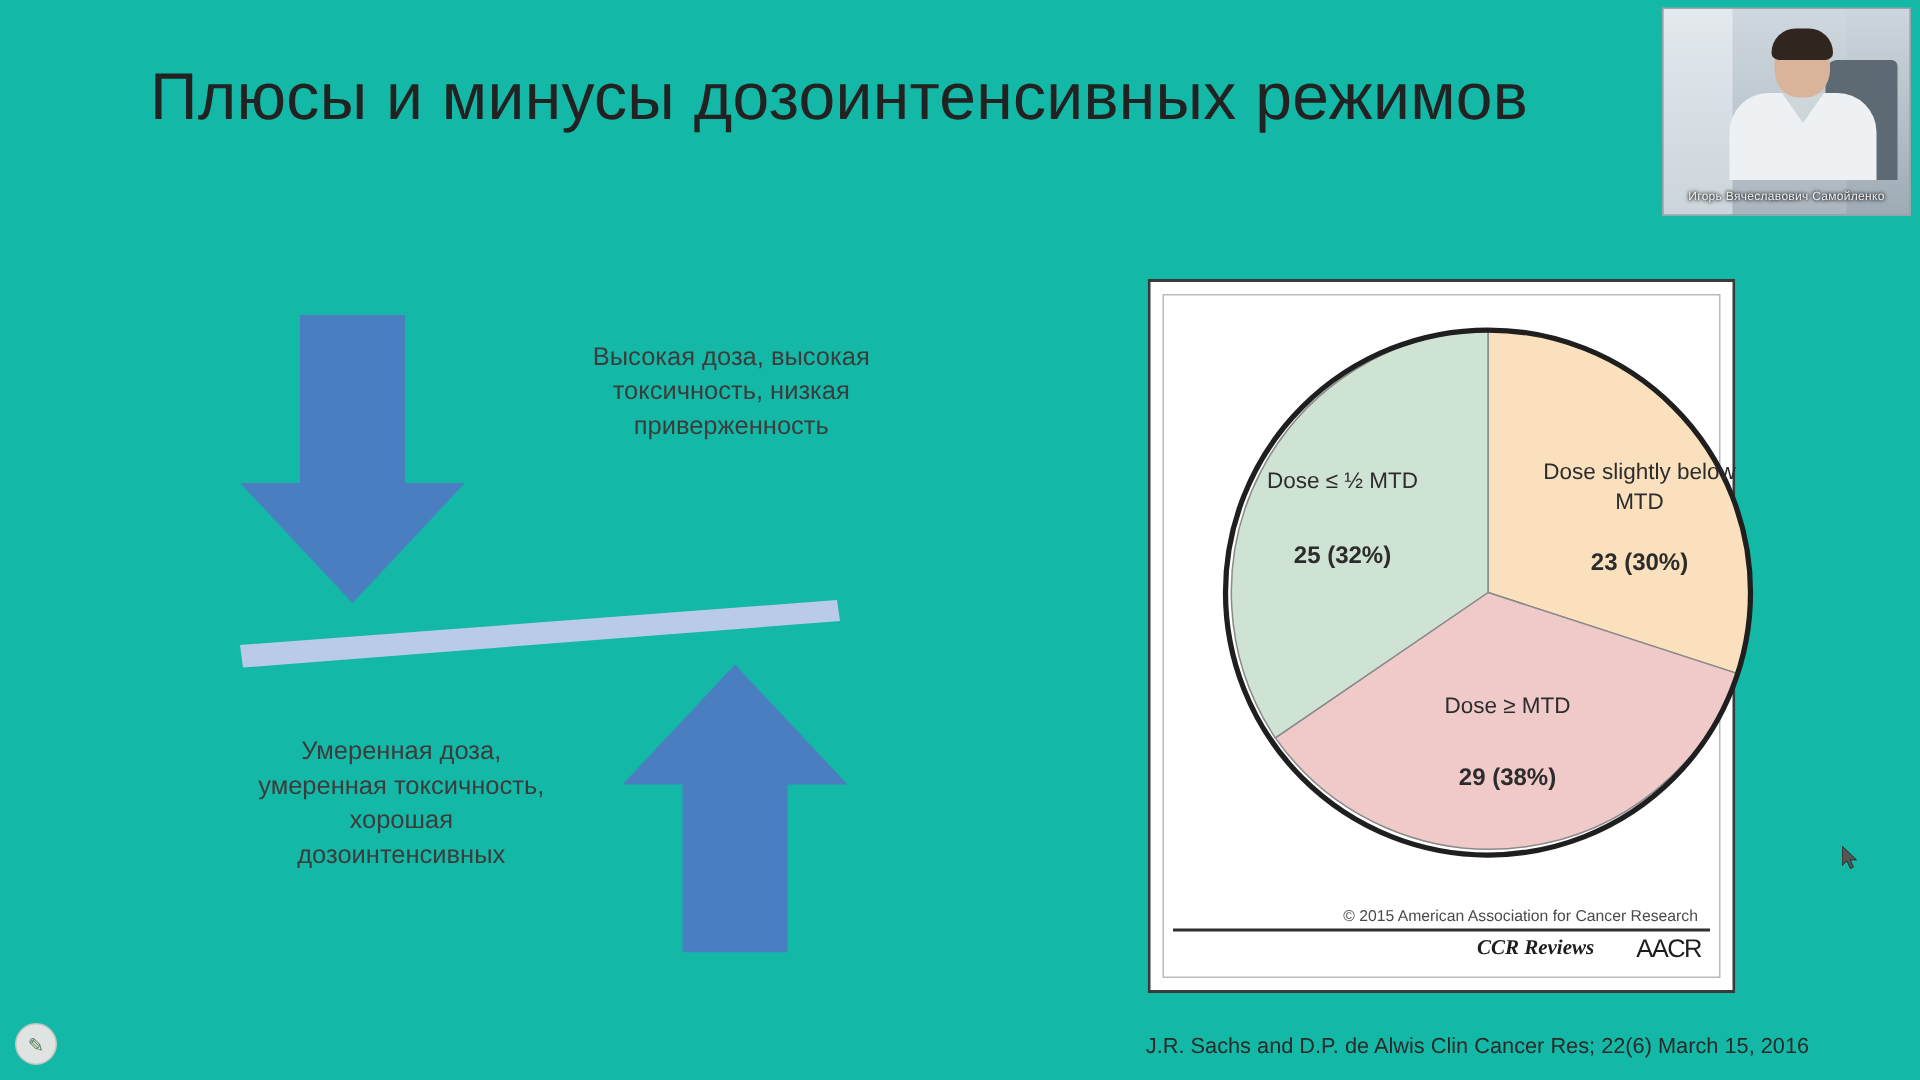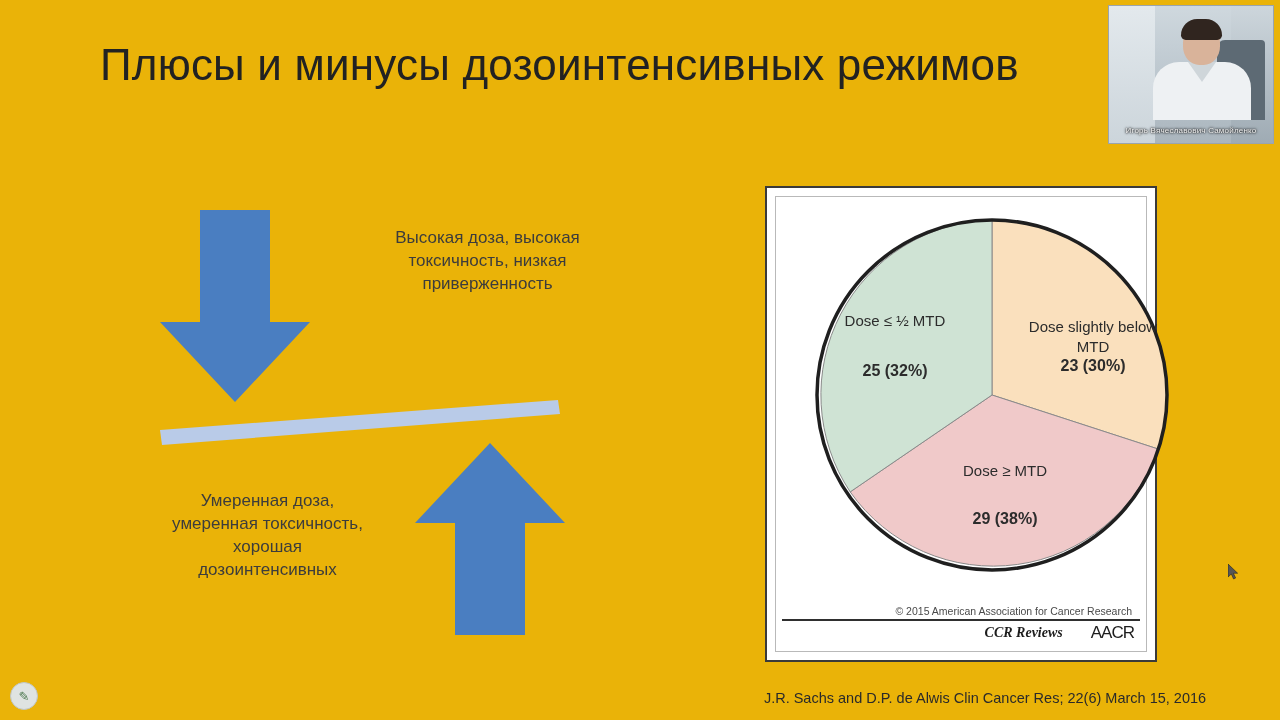--- a/index.html
+++ b/index.html
@@ -4,21 +4,21 @@
 <style>
   html, body {
     margin: 0;
     padding: 0;
     background: #000;
   }
   #stage {
     position: relative;
     width: 1280px;
     height: 720px;
-    background: #eab308;
+    background: #14b8a6;
     overflow: hidden;
     font-family: "Liberation Sans", sans-serif;
   }
 
   
   #slide-title {
     position: absolute;
     left: 100px;
     top: 38px;
     width: 930px;
@@ -114,21 +114,21 @@
     color: #2c2c2c;
     font-size: 15px;
     line-height: 1.3;
   }
   .pie-value {
     font-weight: bold;
     font-size: 16px;
   }
 
   #pie-label-green { left: 35px;  top: 108px; width: 140px; }
-  #pie-label-orange{ left: 228px; top: 114px; width: 150px; text-align: center; }
+  #pie-label-orange{ left: 228px; top: 102px; width: 150px; text-align: center; }
   #pie-label-pink  { left: 135px; top: 258px; width: 160px; }
 
   #fig-copyright {
     position: absolute;
     left: 0;
     right: 14px;
     top: 408px;
     text-align: right;
     font-size: 10.5px;
     color: #4a4a4a;
@@ -302,21 +302,21 @@
           </g>
         </svg>
 
         <div class="pie-label" id="pie-label-green">
           <span>Dose ≤ ½ MTD</span>
           <div class="pie-value" style="margin-top:30px;text-align:center;">25 (32%)</div>
         </div>
 
         <div class="pie-label" id="pie-label-orange">
           <span>Dose slightly below MTD</span>
-          <div class="pie-value" style="">23 (30%)</div>
+          <div class="pie-value" style="margin-top:22px;">23 (30%)</div>
         </div>
 
         <div class="pie-label" id="pie-label-pink">
           <span>Dose ≥ MTD</span>
           <div class="pie-value" style="margin-top:28px;">29 (38%)</div>
         </div>
       </div>
 
       <div id="fig-copyright">© 2015 American Association for Cancer Research</div>
 

